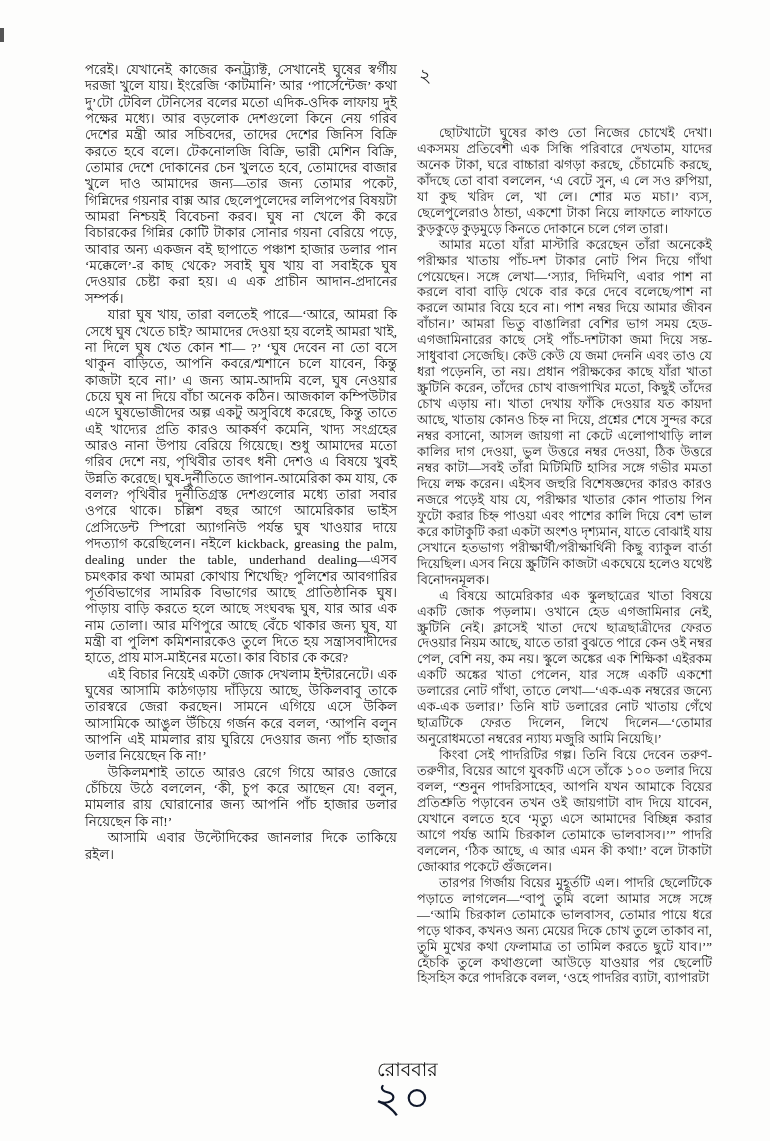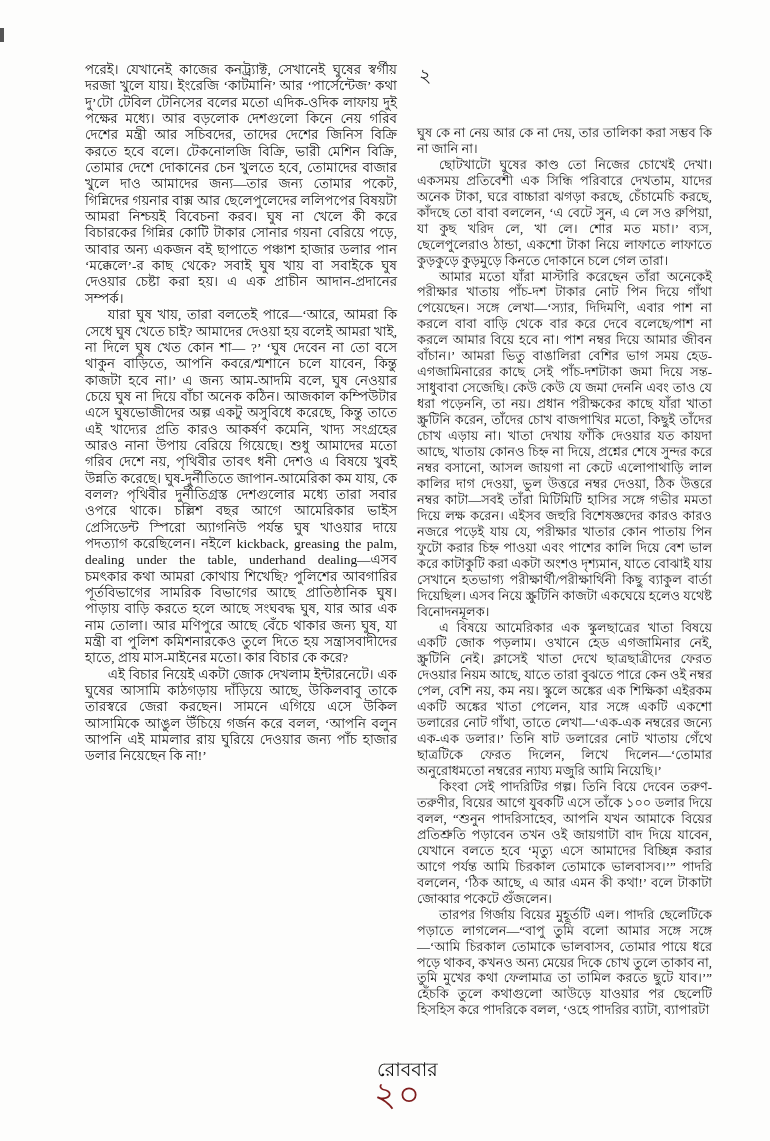--- a/index.html
+++ b/index.html
@@ -44,42 +44,43 @@
     text-indent:0;
   }
   .footer{
     position:absolute;left:374px;top:1060px;
     text-align:left;line-height:1;
   }
   .footer-label{
     font-size:19px;color:#111;display:block;margin-left:3px;
   }
   .footer-num{
-    font-size:34px;color:#7f1d1d;display:block;
+    font-size:42px;color:#0f172a;display:block;
     margin-top:-2px;letter-spacing:2px;
     font-family:"DejaVu Serif","Liberation Serif",serif;
   }
 </style>
 </head>
 <body>
 
 <div class="page">
 
   <div class="columns">
 
     <div class="col col-left">
         <p class="para first">পরেই। যেখানেই কাজের কনট্র্যাক্ট, সেখানেই ঘুষের স্বর্গীয় দরজা খুলে যায়। ইংরেজি ‘কাটমানি’ আর ‘পার্সেন্টেজ’ কথা দু’টো টেবিল টেনিসের বলের মতো এদিক-ওদিক লাফায় দুই পক্ষের মধ্যে। আর বড়লোক দেশগুলো কিনে নেয় গরিব দেশের মন্ত্রী আর সচিবদের, তাদের দেশের জিনিস বিক্রি করতে হবে বলে। টেকনোলজি বিক্রি, ভারী মেশিন বিক্রি, তোমার দেশে দোকানের চেন খুলতে হবে, তোমাদের বাজার খুলে দাও আমাদের জন্য—তার জন্য তোমার পকেট, গিন্নিদের গয়নার বাক্স আর ছেলেপুলেদের ললিপপের বিষয়টা আমরা নিশ্চয়ই বিবেচনা করব। ঘুষ না খেলে কী করে বিচারকের গিন্নির কোটি টাকার সোনার গয়না বেরিয়ে পড়ে, আবার অন্য একজন বই ছাপাতে পঞ্চাশ হাজার ডলার পান ‘মক্কেলে’-র কাছ থেকে? সবাই ঘুষ খায় বা সবাইকে ঘুষ দেওয়ার চেষ্টা করা হয়। এ এক প্রাচীন আদান-প্রদানের সম্পর্ক।</p>
         <p class="para">যারা ঘুষ খায়, তারা বলতেই পারে—‘আরে, আমরা কি সেধে ঘুষ খেতে চাই? আমাদের দেওয়া হয় বলেই আমরা খাই, না দিলে ঘুষ খেত কোন শা— ?’ ‘ঘুষ দেবেন না তো বসে থাকুন বাড়িতে, আপনি কবরে/শ্মশানে চলে যাবেন, কিন্তু কাজটা হবে না।’ এ জন্য আম-আদমি বলে, ঘুষ নেওয়ার চেয়ে ঘুষ না দিয়ে বাঁচা অনেক কঠিন। আজকাল কম্পিউটার এসে ঘুষভোজীদের অল্প একটু অসুবিধে করেছে, কিন্তু তাতে এই খাদ্যের প্রতি কারও আকর্ষণ কমেনি, খাদ্য সংগ্রহের আরও নানা উপায় বেরিয়ে গিয়েছে। শুধু আমাদের মতো গরিব দেশে নয়, পৃথিবীর তাবৎ ধনী দেশও এ বিষয়ে খুবই উন্নতি করেছে। ঘুষ-দুর্নীতিতে জাপান-আমেরিকা কম যায়, কে বলল? পৃথিবীর দুর্নীতিগ্রস্ত দেশগুলোর মধ্যে তারা সবার ওপরে থাকে। চল্লিশ বছর আগে আমেরিকার ভাইস প্রেসিডেন্ট স্পিরো অ্যাগনিউ পর্যন্ত ঘুষ খাওয়ার দায়ে পদত্যাগ করেছিলেন। নইলে kickback, greasing the palm, dealing under the table, underhand dealing—এসব চমৎকার কথা আমরা কোথায় শিখেছি? পুলিশের আবগারির পূর্তবিভাগের সামরিক বিভাগের আছে প্রাতিষ্ঠানিক ঘুষ। পাড়ায় বাড়ি করতে হলে আছে সংঘবদ্ধ ঘুষ, যার আর এক নাম তোলা। আর মণিপুরে আছে বেঁচে থাকার জন্য ঘুষ, যা মন্ত্রী বা পুলিশ কমিশনারকেও তুলে দিতে হয় সন্ত্রাসবাদীদের হাতে, প্রায় মাস-মাইনের মতো। কার বিচার কে করে?</p>
         <p class="para">এই বিচার নিয়েই একটা জোক দেখলাম ইন্টারনেটে। এক ঘুষের আসামি কাঠগড়ায় দাঁড়িয়ে আছে, উকিলবাবু তাকে তারস্বরে জেরা করছেন। সামনে এগিয়ে এসে উকিল আসামিকে আঙুল উঁচিয়ে গর্জন করে বলল, ‘আপনি বলুন আপনি এই মামলার রায় ঘুরিয়ে দেওয়ার জন্য পাঁচ হাজার ডলার নিয়েছেন কি না!’</p>
+        <p class="para">উকিলমশাই তাতে আরও রেগে গিয়ে আরও জোরে চেঁচিয়ে উঠে বললেন, ‘কী, চুপ করে আছেন যে! বলুন, মামলার রায় ঘোরানোর জন্য আপনি পাঁচ হাজার ডলার নিয়েছেন কি না!’</p>
+        <p class="para">আসামি এবার উল্টোদিকের জানলার দিকে তাকিয়ে রইল।</p>
       </div>
 
     <div class="col col-right">
       <p class="para pagenum-top">২</p>
       <div>
-          <p class="para first">ঘুষ কে না নেয় আর কে না দেয়, তার তালিকা করা সম্ভব কি না জানি না।</p>
           <p class="para">ছোটখাটো ঘুষের কাণ্ড তো নিজের চোখেই দেখা। একসময় প্রতিবেশী এক সিন্ধি পরিবারে দেখতাম, যাদের অনেক টাকা, ঘরে বাচ্চারা ঝগড়া করছে, চেঁচামেচি করছে, কাঁদছে তো বাবা বললেন, ‘এ বেটে সুন, এ লে সও রুপিয়া, যা কুছ খরিদ লে, খা লে। শোর মত মচা।’ ব্যস, ছেলেপুলেরাও ঠান্ডা, একশো টাকা নিয়ে লাফাতে লাফাতে কুড়কুড়ে কুড়মুড়ে কিনতে দোকানে চলে গেল তারা।</p>
           <p class="para">আমার মতো যাঁরা মাস্টারি করেছেন তাঁরা অনেকেই পরীক্ষার খাতায় পাঁচ-দশ টাকার নোট পিন দিয়ে গাঁথা পেয়েছেন। সঙ্গে লেখা—‘স্যার, দিদিমণি, এবার পাশ না করলে বাবা বাড়ি থেকে বার করে দেবে বলেছে/পাশ না করলে আমার বিয়ে হবে না। পাশ নম্বর দিয়ে আমার জীবন বাঁচান।’ আমরা ভিতু বাঙালিরা বেশির ভাগ সময় হেড-এগজামিনারের কাছে সেই পাঁচ-দশটাকা জমা দিয়ে সন্ত-সাধুবাবা সেজেছি। কেউ কেউ যে জমা দেননি এবং তাও যে ধরা পড়েননি, তা নয়। প্রধান পরীক্ষকের কাছে যাঁরা খাতা স্ক্রুটিনি করেন, তাঁদের চোখ বাজপাখির মতো, কিছুই তাঁদের চোখ এড়ায় না। খাতা দেখায় ফাঁকি দেওয়ার যত কায়দা আছে, খাতায় কোনও চিহ্ন না দিয়ে, প্রশ্নের শেষে সুন্দর করে নম্বর বসানো, আসল জায়গা না কেটে এলোপাথাড়ি লাল কালির দাগ দেওয়া, ভুল উত্তরে নম্বর দেওয়া, ঠিক উত্তরে নম্বর কাটা—সবই তাঁরা মিটিমিটি হাসির সঙ্গে গভীর মমতা দিয়ে লক্ষ করেন। এইসব জহুরি বিশেষজ্ঞদের কারও কারও নজরে পড়েই যায় যে, পরীক্ষার খাতার কোন পাতায় পিন ফুটো করার চিহ্ন পাওয়া এবং পাশের কালি দিয়ে বেশ ভাল করে কাটাকুটি করা একটা অংশও দৃশ্যমান, যাতে বোঝাই যায় সেখানে হতভাগ্য পরীক্ষার্থী/পরীক্ষার্থিনী কিছু ব্যাকুল বার্তা দিয়েছিল। এসব নিয়ে স্ক্রুটিনি কাজটা একঘেয়ে হলেও যথেষ্ট বিনোদনমূলক।</p>
           <p class="para">এ বিষয়ে আমেরিকার এক স্কুলছাত্রের খাতা বিষয়ে একটি জোক পড়লাম। ওখানে হেড এগজামিনার নেই, স্ক্রুটিনি নেই। ক্লাসেই খাতা দেখে ছাত্রছাত্রীদের ফেরত দেওয়ার নিয়ম আছে, যাতে তারা বুঝতে পারে কেন ওই নম্বর পেল, বেশি নয়, কম নয়। স্কুলে অঙ্কের এক শিক্ষিকা এইরকম একটি অঙ্কের খাতা পেলেন, যার সঙ্গে একটি একশো ডলারের নোট গাঁথা, তাতে লেখা—‘এক-এক নম্বরের জন্যে এক-এক ডলার।’ তিনি ষাট ডলারের নোট খাতায় গেঁথে ছাত্রটিকে ফেরত দিলেন, লিখে দিলেন—‘তোমার অনুরোধমতো নম্বরের ন্যায্য মজুরি আমি নিয়েছি।’</p>
           <p class="para">কিংবা সেই পাদরিটির গল্প। তিনি বিয়ে দেবেন তরুণ-তরুণীর, বিয়ের আগে যুবকটি এসে তাঁকে ১০০ ডলার দিয়ে বলল, “শুনুন পাদরিসাহেব, আপনি যখন আমাকে বিয়ের প্রতিশ্রুতি পড়াবেন তখন ওই জায়গাটা বাদ দিয়ে যাবেন, যেখানে বলতে হবে ‘মৃত্যু এসে আমাদের বিচ্ছিন্ন করার আগে পর্যন্ত আমি চিরকাল তোমাকে ভালবাসব।’” পাদরি বললেন, ‘ঠিক আছে, এ আর এমন কী কথা!’ বলে টাকাটা জোব্বার পকেটে গুঁজলেন।</p>
           <p class="para">তারপর গির্জায় বিয়ের মুহূর্তটি এল। পাদরি ছেলেটিকে পড়াতে লাগলেন—“বাপু তুমি বলো আমার সঙ্গে সঙ্গে—‘আমি চিরকাল তোমাকে ভালবাসব, তোমার পায়ে ধরে পড়ে থাকব, কখনও অন্য মেয়ের দিকে চোখ তুলে তাকাব না, তুমি মুখের কথা ফেলামাত্র তা তামিল করতে ছুটে যাব।’” হেঁচকি তুলে কথাগুলো আউড়ে যাওয়ার পর ছেলেটি হিসহিস করে পাদরিকে বলল, ‘ওহে পাদরির ব্যাটা, ব্যাপারটা</p>
         </div>
     </div>
 
   </div>
 

